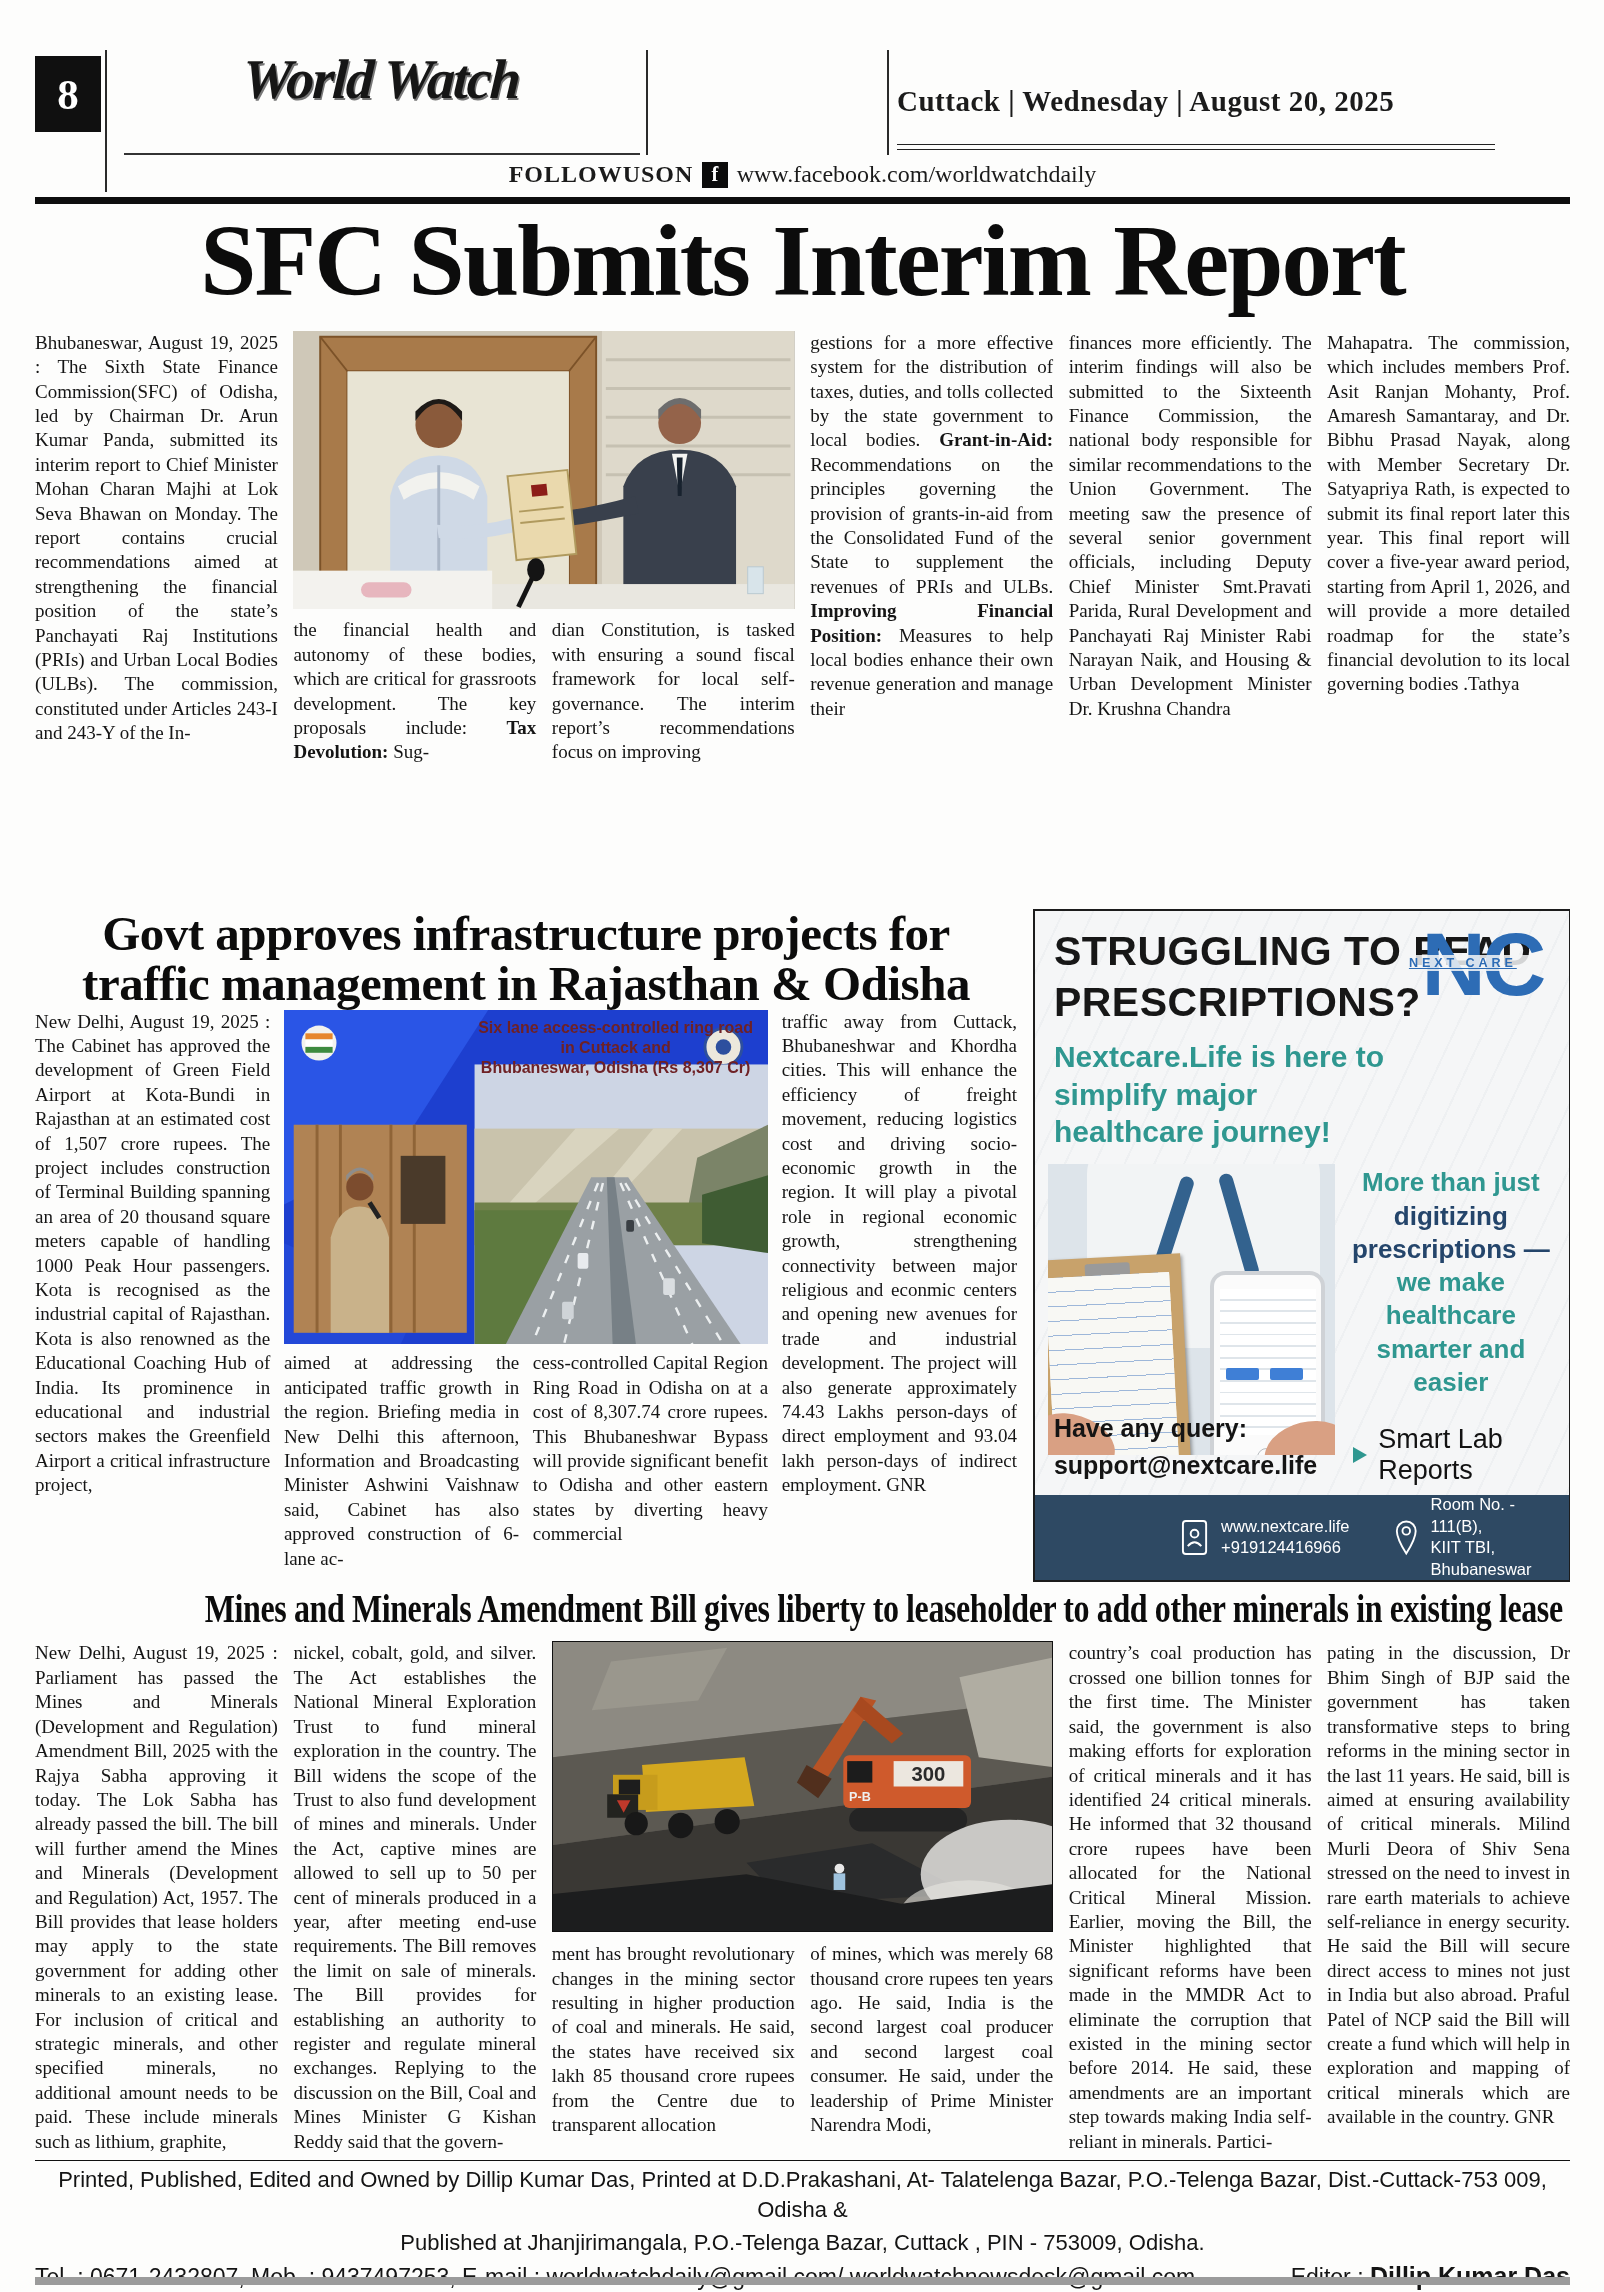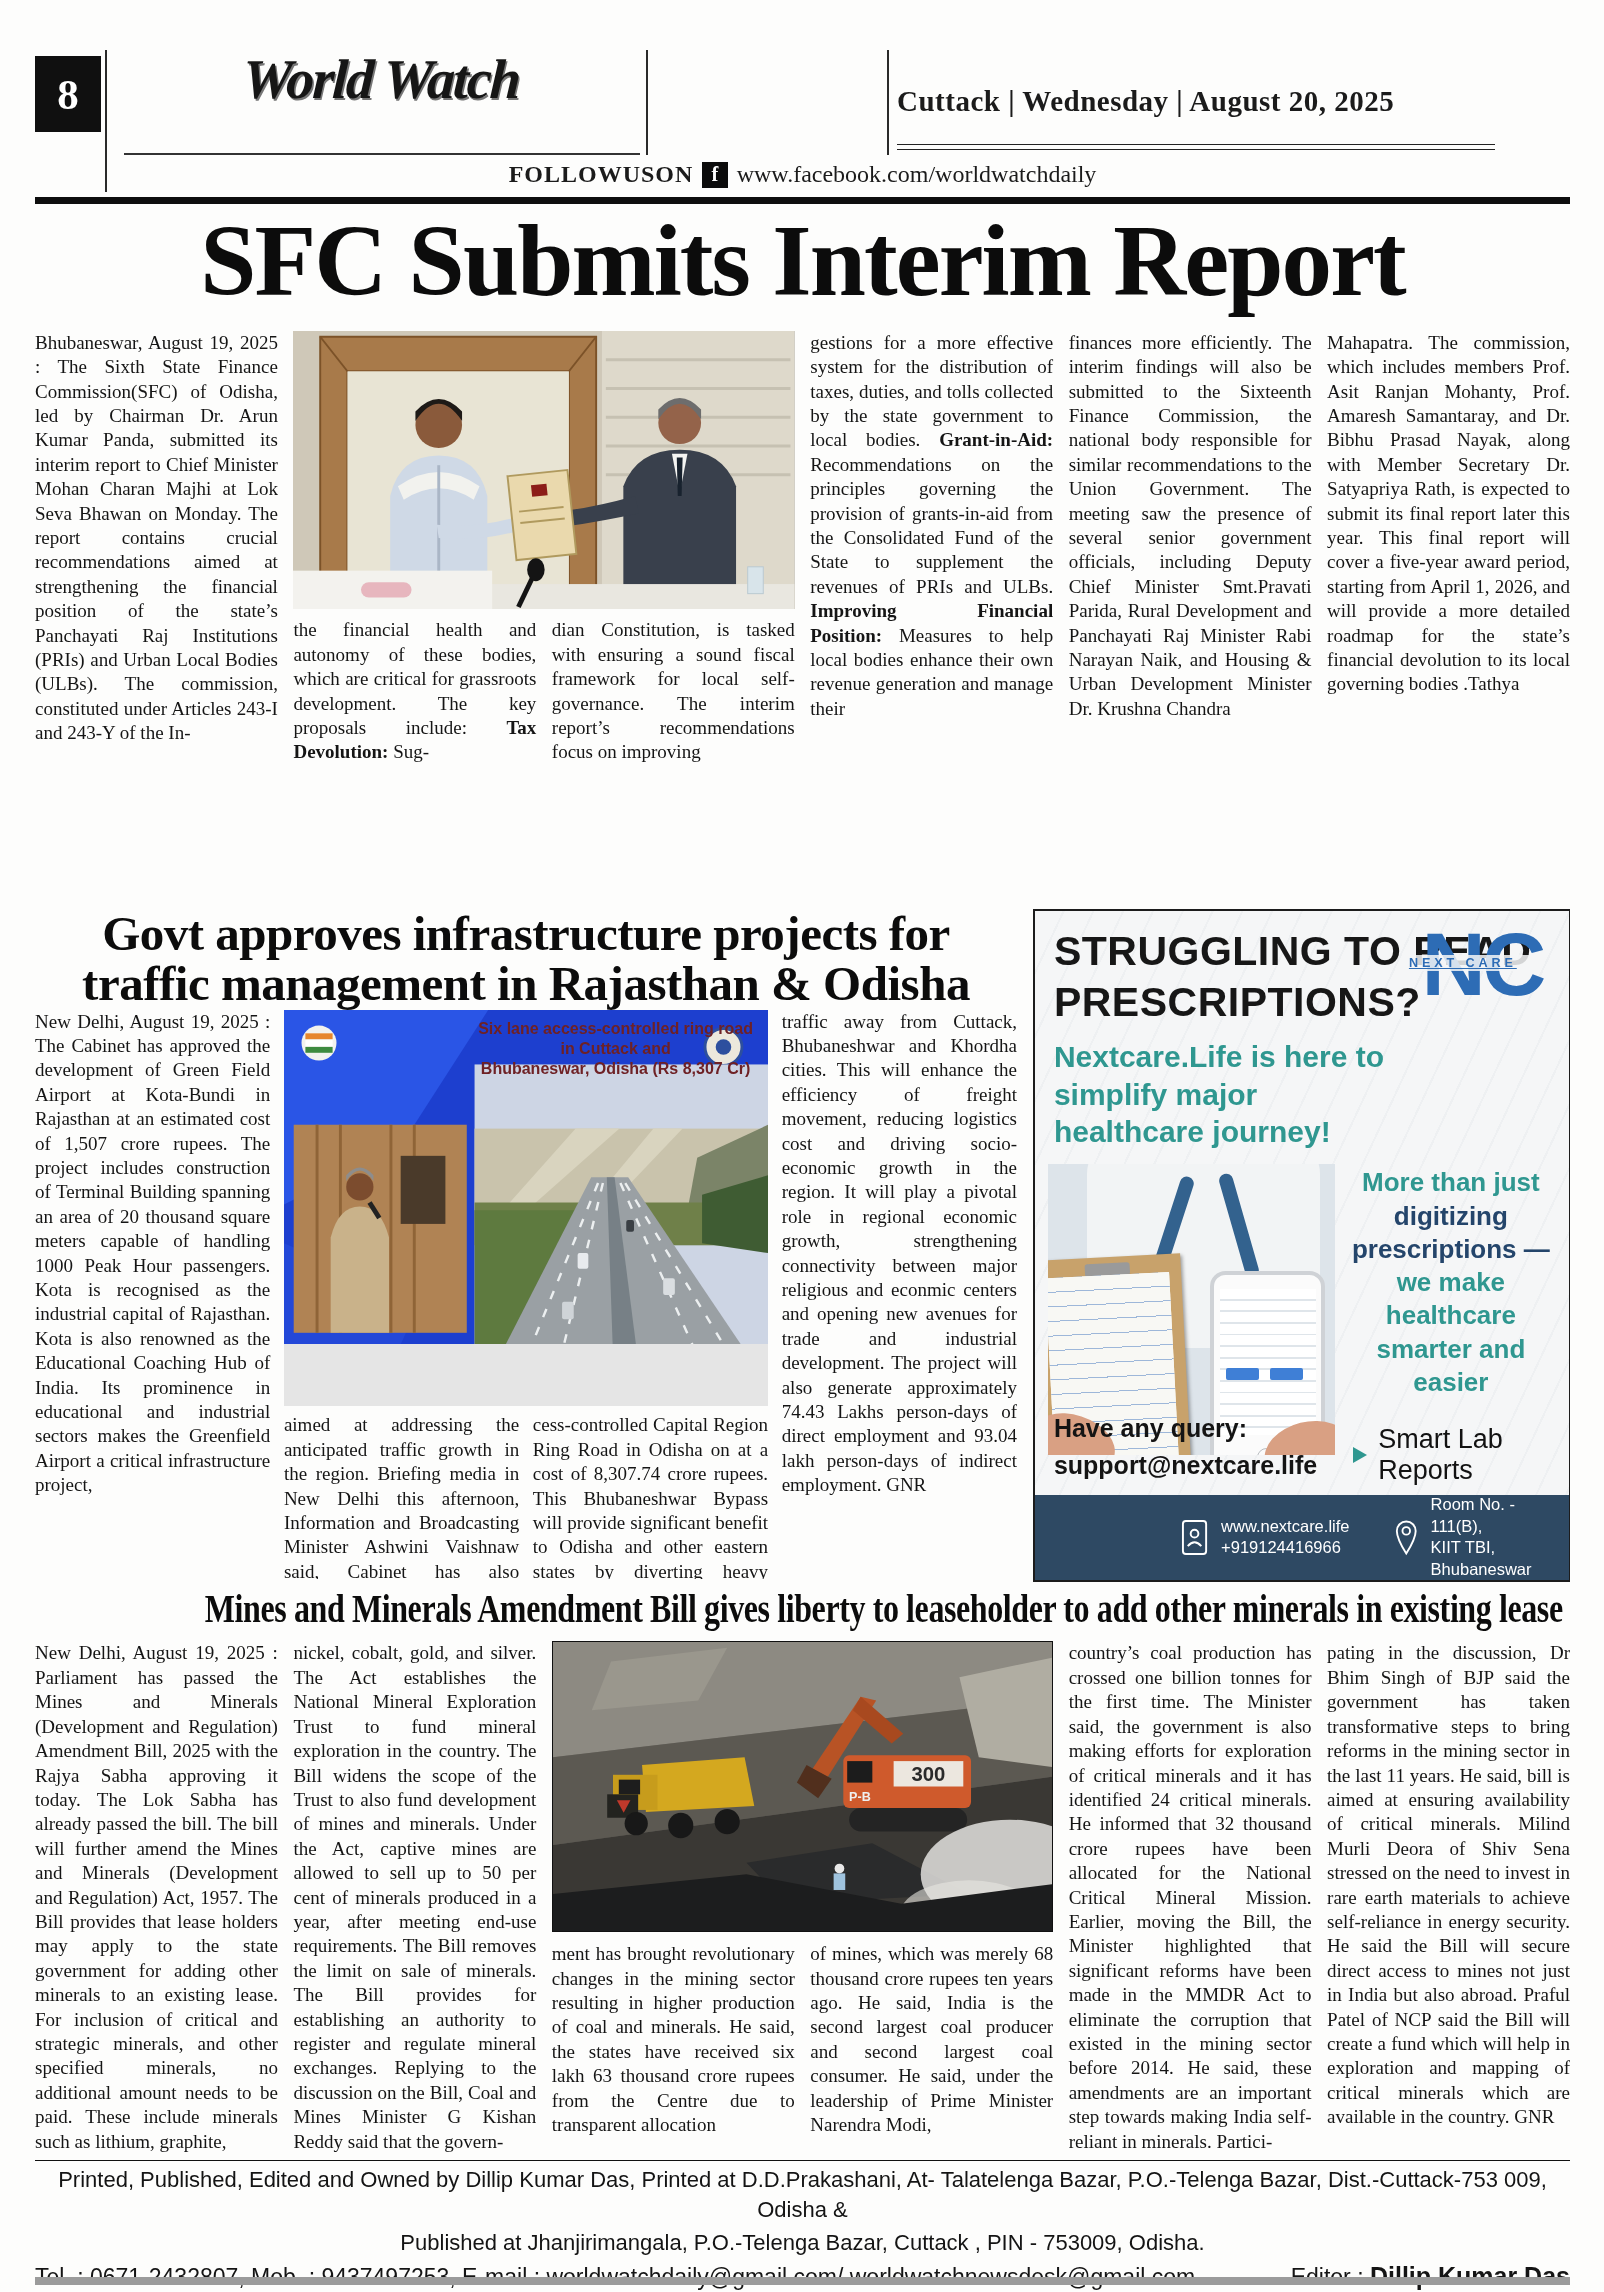--- a/index.html
+++ b/index.html
@@ -37,21 +37,21 @@
   .a1-grid{height:574px;margin-top:5.8px;display:grid;grid-template-columns:repeat(6,1fr);gap:15.5px;overflow:hidden;}
   .a1-mid{grid-column:2/4;display:flex;flex-direction:column;gap:9.7px;}
   .a1-photo{height:278px;}
   .a1-subgrid{display:grid;grid-template-columns:1fr 1fr;gap:15.5px;}
 
   
   .a2{height:673px;margin-top:3.9px;display:grid;grid-template-columns:982px 538px;gap:15.5px;overflow:hidden;}
   .a2-head{height:101px;text-align:center;font-size:49px;line-height:1.02;font-weight:700;letter-spacing:-0.5px;color:#0c0c0c;}
   .a2-grid{height:569px;display:grid;grid-template-columns:repeat(4,1fr);gap:13.6px;overflow:hidden;}
   .a2-mid{grid-column:2/4;display:flex;flex-direction:column;gap:7.8px;}
-  .a2-photo{position:relative;height:396px;background:#e5e5e5;}
+  .a2-photo{position:relative;height:334px;background:#e5e5e5;}
   .a2-photo svg{position:absolute;inset:0;}
   .a2-caption{position:absolute;left:39%;top:2.5%;width:59%;text-align:center;font-family:"Liberation Sans",sans-serif;
               font-weight:700;font-size:16px;line-height:1.25;color:#6e2125;}
   .a2-subgrid{display:grid;grid-template-columns:1fr 1fr;gap:13.6px;}
 
   
   .ad{position:relative;height:673px;border:2.9px solid #1c1c1c;box-sizing:border-box;overflow:hidden;
       background:repeating-linear-gradient(115deg,#f5f6f7 0 25px,#eef0f2 25px 27px);font-family:"Liberation Sans",sans-serif;}
   .ad-logo{position:absolute;right:13.6px;top:7.8px;width:146px;height:93px;}
   .ad-logo-nc{font-size:89px;line-height:93px;font-weight:700;color:#2d6cb5;letter-spacing:-3.9px;text-align:center;}
@@ -392,21 +392,21 @@
             <ellipse cx="430" cy="280" rx="72" ry="36" fill="#e8e6e1" opacity="0.6"></ellipse>
             <g>
               <circle cx="296" cy="232" r="5" fill="#e8e8e8"></circle>
               <rect x="290" y="237" width="12" height="17" fill="#9fc3de"></rect>
               <rect x="292" y="254" width="8" height="15" fill="#2c2c2c"></rect>
             </g>
             <polygon points="0,258 200,238 360,268 516,248 516,296 0,296" fill="#1c1d1e"></polygon>
           </svg>
         </div>
         <div class="a3-subgrid">
-          <div class="col">ment has brought revolutionary changes in the mining sector resulting in higher production of coal and minerals. He said, the states have received six lakh 63 thousand crore rupees from the Centre due to transparent allocation</div>
+          <div class="col">ment has brought revolutionary changes in the mining sector resulting in higher production of coal and minerals. He said, the states have received six lakh 85 thousand crore rupees from the Centre due to transparent allocation</div>
           <div class="col">of mines, which was merely 68 thousand crore rupees ten years ago. He said, India is the second largest coal producer and second largest coal consumer. He said, under the leadership of Prime Minister Narendra Modi,</div>
         </div>
       </div>
       <div class="col">country’s coal production has crossed one billion tonnes for the first time. The Minister said, the government is also making efforts for exploration of critical minerals and it has identified 24 critical minerals. He informed that 32 thousand crore rupees have been allocated for the National Critical Mineral Mission. Earlier, moving the Bill, the Minister highlighted that significant reforms have been made in the MMDR Act to eliminate the corruption that existed in the mining sector before 2014. He said, these amendments are an important step towards making India self-reliant in minerals. Partici-</div>
       <div class="col">pating in the discussion, Dr Bhim Singh of BJP said the government has taken transformative steps to bring reforms in the mining sector in the last 11 years. He said, bill is aimed at ensuring availability of critical minerals. Milind Murli Deora of Shiv Sena stressed on the need to invest in rare earth materials to achieve self-reliance in energy security. He said the Bill will secure direct access to mines not just in India but also abroad. Praful Patel of NCP said the Bill will create a fund which will help in exploration and mapping of critical minerals which are available in the country. GNR</div>
     </div>
   </div>
 
   <div class="pfooter">
     <div class="pf-line">Printed, Published, Edited and Owned by Dillip Kumar Das, Printed at D.D.Prakashani, At- Talatelenga Bazar, P.O.-Telenga Bazar, Dist.-Cuttack-753 009, Odisha &amp;</div>

